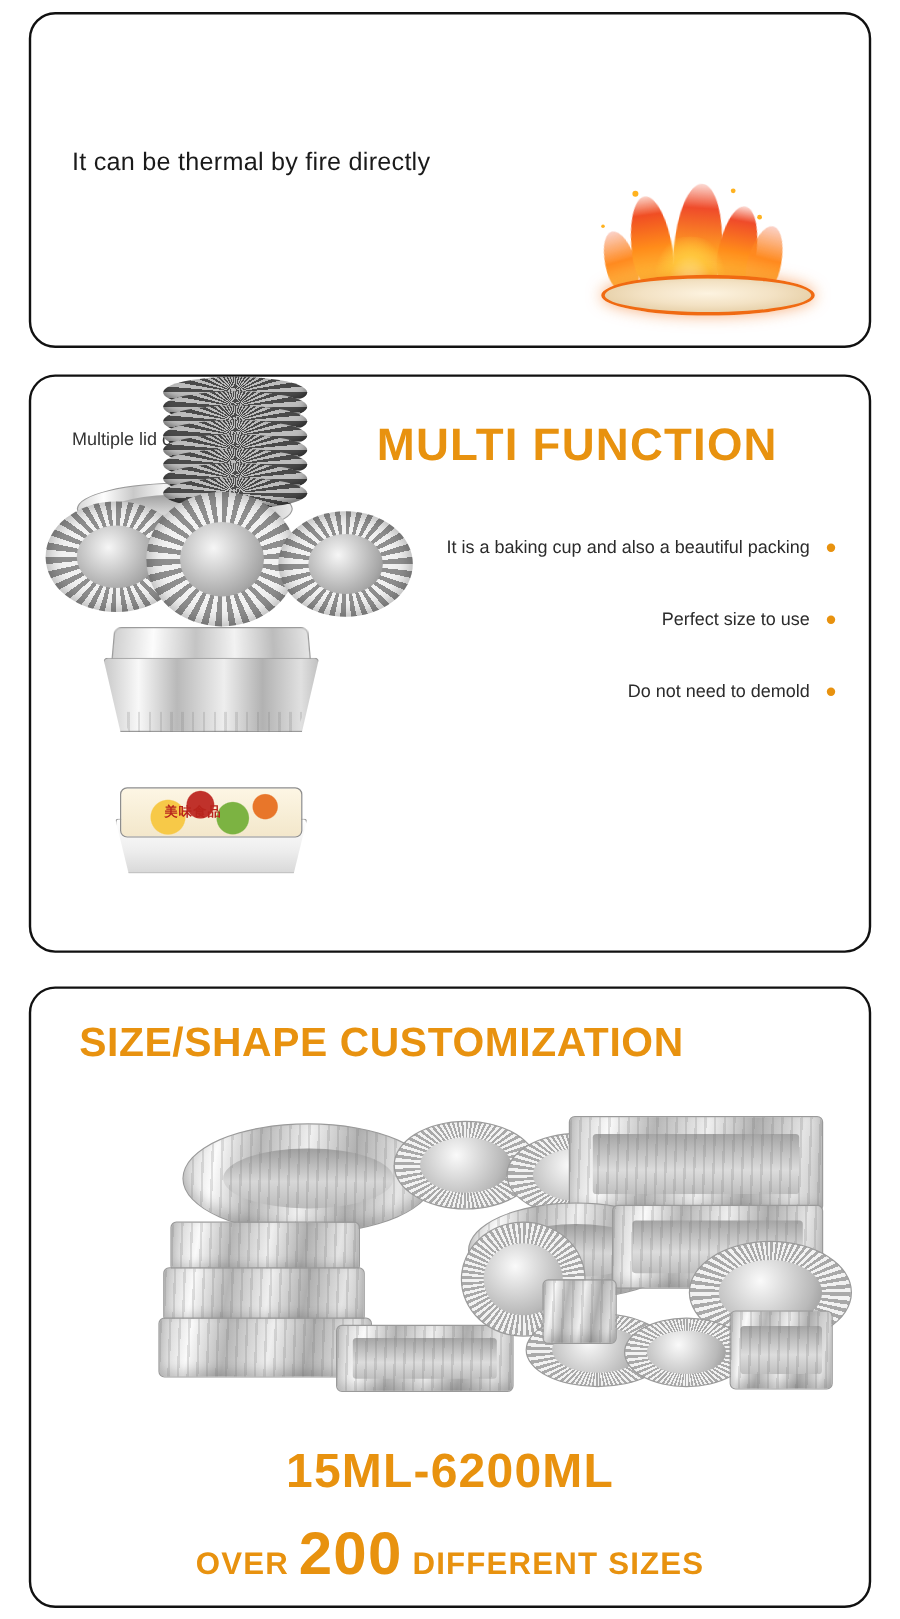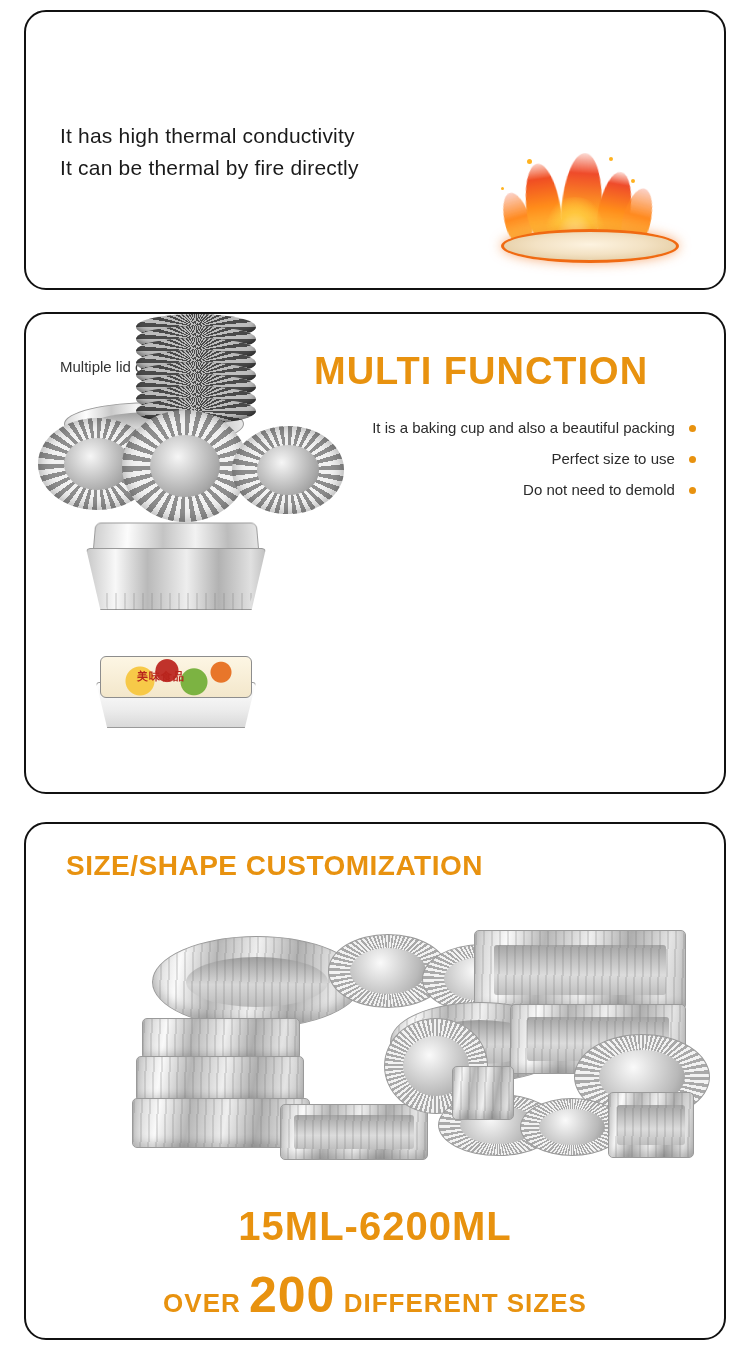--- a/index.html
+++ b/index.html
@@ -99,21 +99,21 @@
 
   .bullets {
     position: absolute;
     right: 28px;
     top: 98px;
     text-align: right;
     font-size: 15px;
     color: #2b2b2b;
     line-height: 31px;
   }
-  .bullets .row { white-space: nowrap; }
+  .bullets .row { white-space: nowrap; margin-top: 29px; }
   .bullets .dot {
     display: inline-block;
     width: 7px;
     height: 7px;
     border-radius: 50%;
     background: #e8920f;
     margin-left: 10px;
     vertical-align: middle;
     position: relative;
     top: -1px;
@@ -216,21 +216,21 @@
   #tf2 { left: 96px;  top: 96px;  width: 126px; height: 112px; }
   #tf3 { left: 206px; top: 112px; width: 112px; height: 88px; }
 
   
   #panel-size { top: 822px; height: 518px; }
 
   .size-title {
     position: absolute;
     left: 40px;
     top: 26px;
-    font-size: 28px;
+    font-size: 34px;
     font-weight: bold;
     color: #e8920f;
     letter-spacing: 0.5px;
   }
 
   .size-volume {
     position: absolute;
     left: 0; right: 0;
     top: 380px;
     text-align: center;
@@ -308,21 +308,20 @@
   #p13 { left: 316px; top: 178px; width: 120px; height: 62px; }
   #p14 { left: 398px; top: 182px; width: 104px; height: 58px; }
   #p15 { left: 486px; top: 176px; width: 86px; height: 66px; }
   #p16 { left: 330px; top: 150px; width: 62px; height: 54px; }
 </style>
 </head>
 <body>
 
 <div class="panel" id="panel-thermal">
   <div class="thermal-text">
-    <div>It has high thermal conductivity</div>
     <div>It can be thermal by fire directly</div>
   </div>
 
   <div class="flame-wrap">
     <div class="fl f4"></div>
     <div class="fl f1"></div>
     <div class="fl f2"></div>
     <div class="fl f3"></div>
     <div class="fl f5"></div>
     <div class="fl f6"></div>

